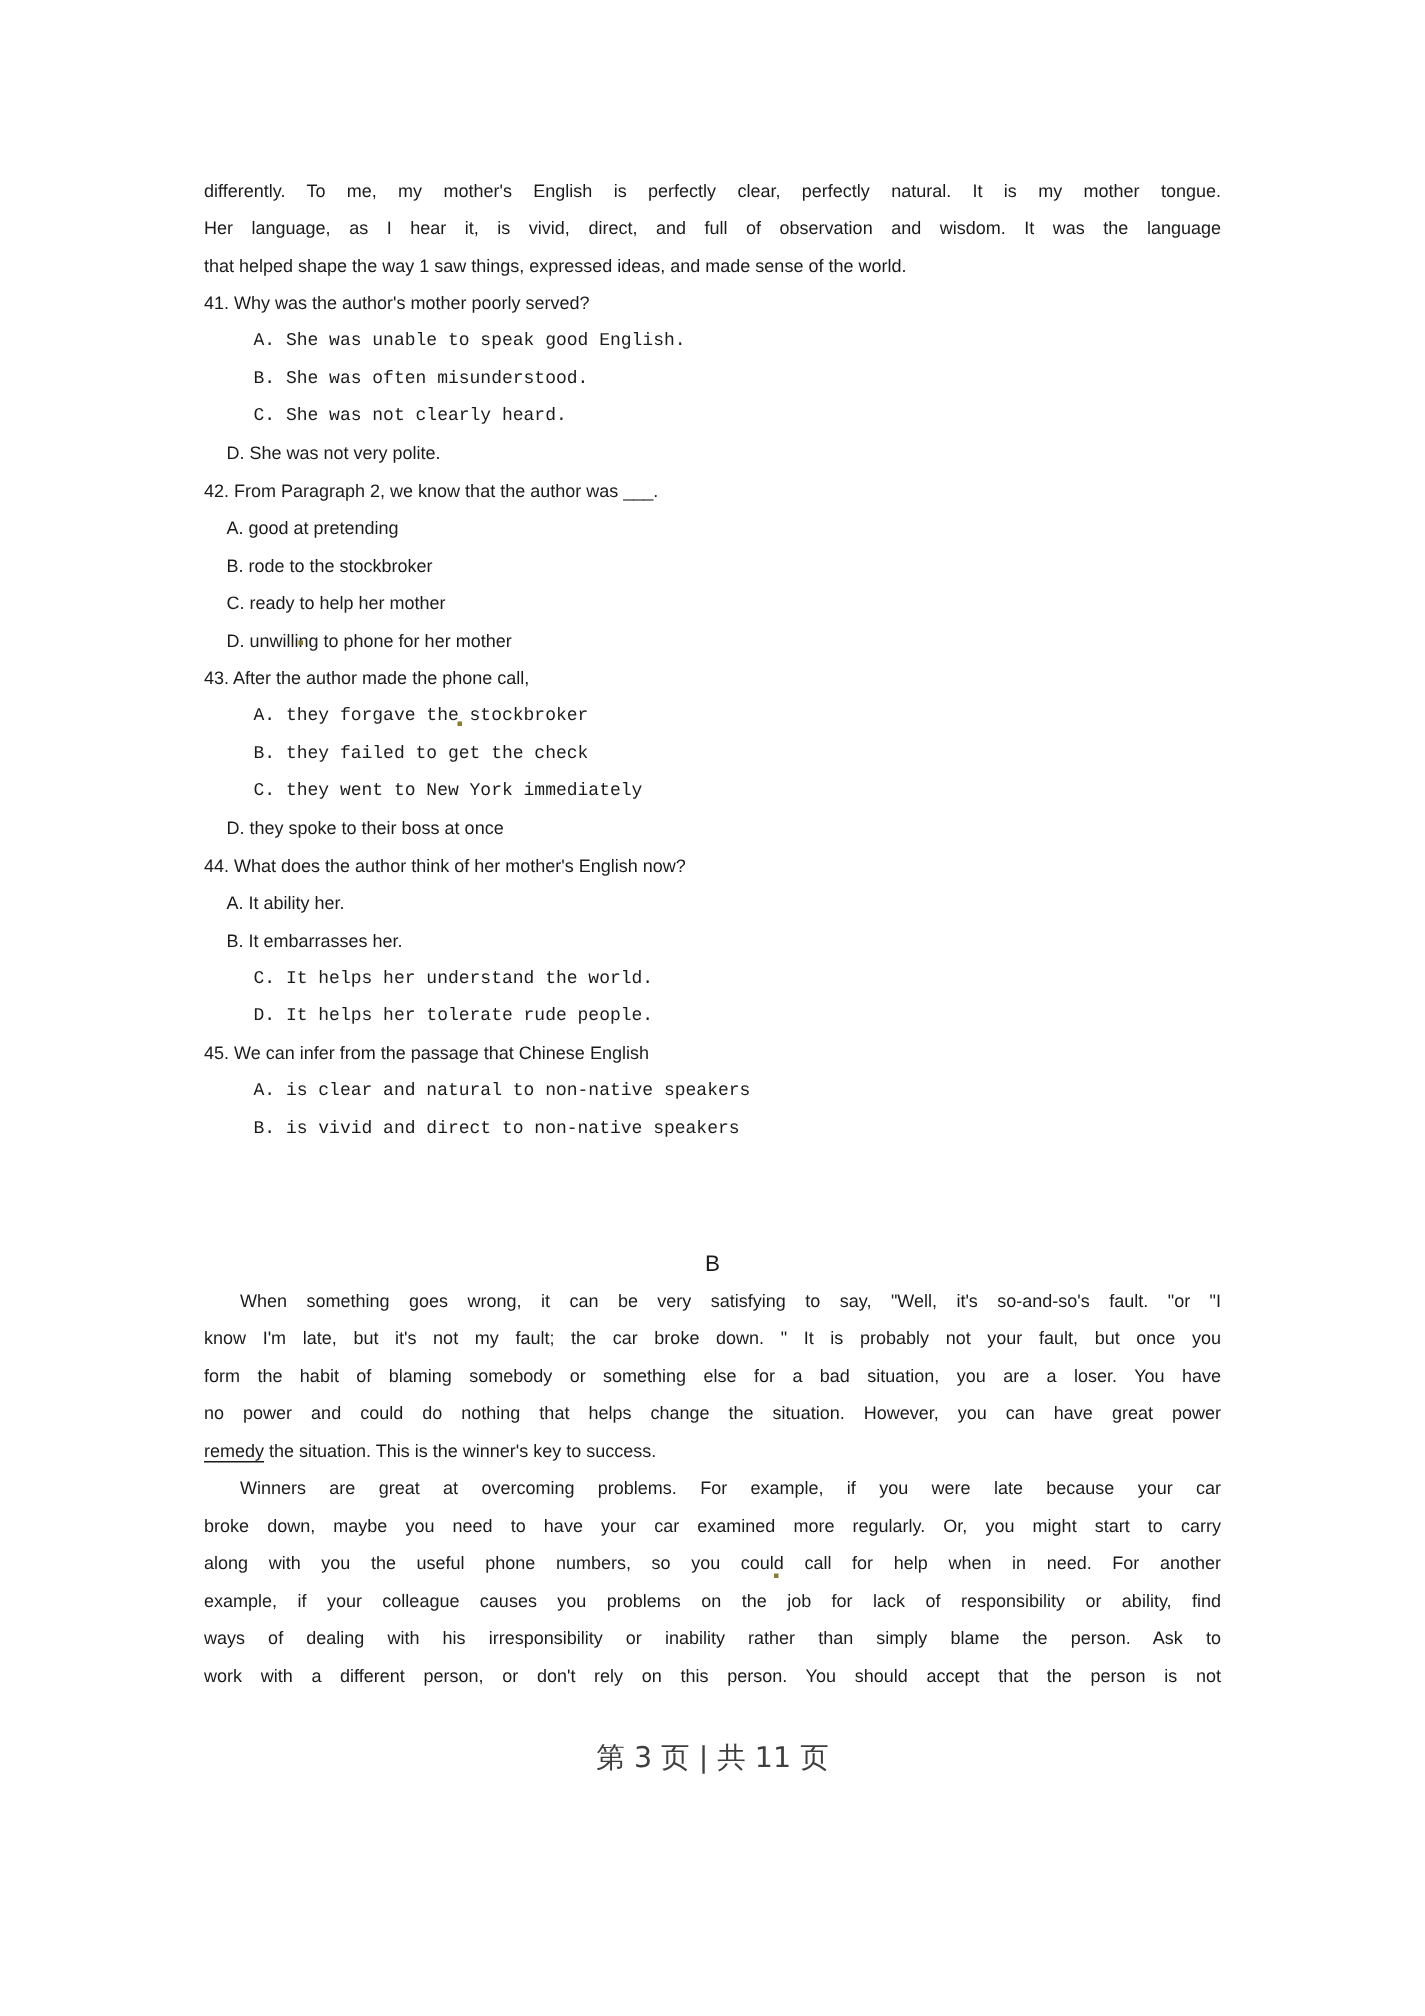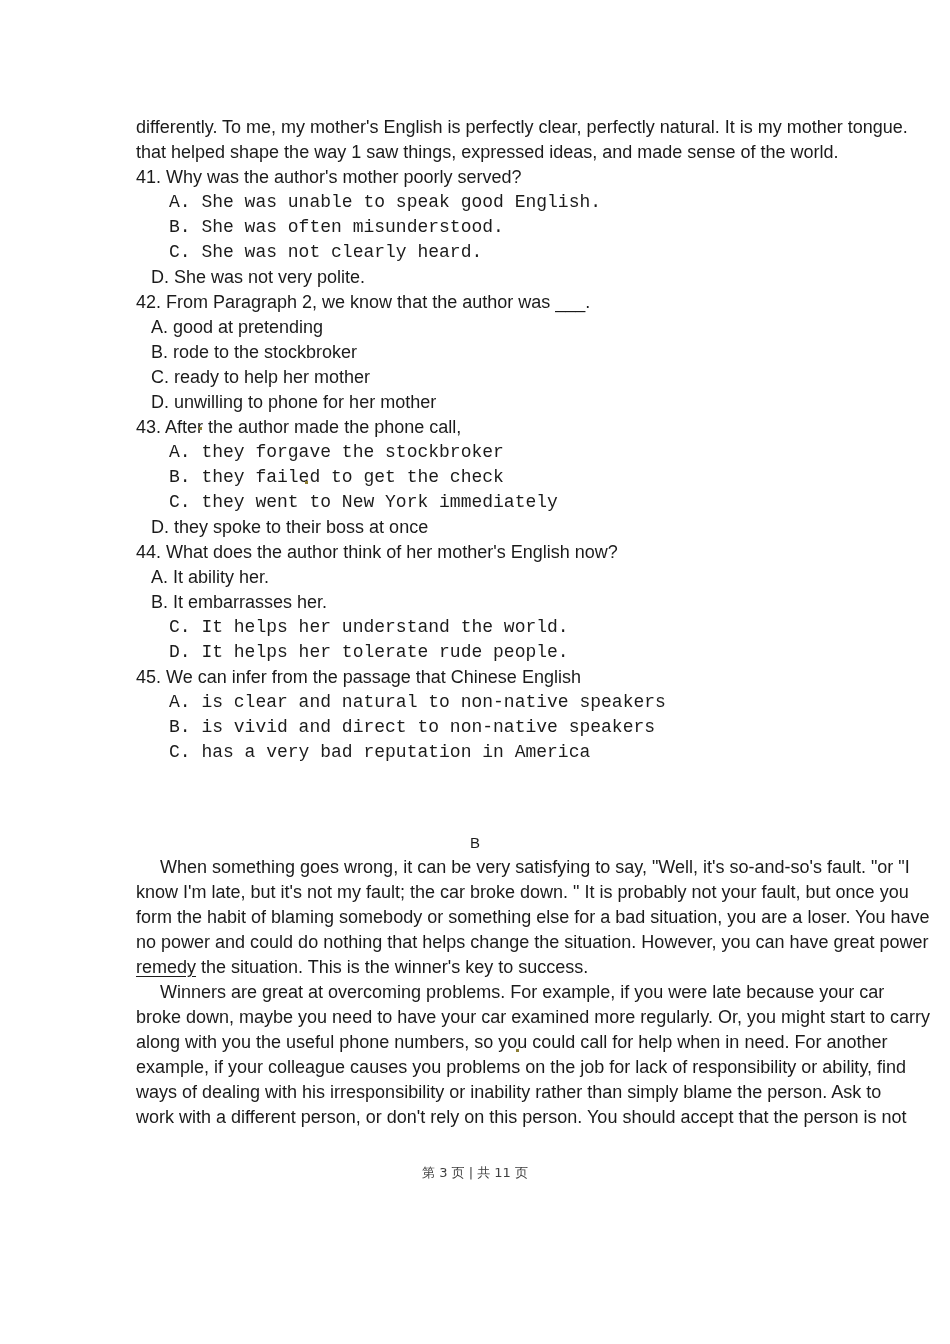--- a/index.html
+++ b/index.html
@@ -14,21 +14,21 @@
   }
   .content {
     position: absolute;
     left: 136px;
     top: 115px;
     width: 678px;
   }
   .ln {
     height: 25px;
     line-height: 25px;
-    font-size: 18px;
+    font-size: 12px;
   }
   
   .j {
     text-align: justify;
     text-align-last: justify;
     white-space: nowrap;
   }
   
   .l { white-space: nowrap; }
   .indent { text-indent: 24px; }
@@ -40,38 +40,39 @@
     line-height: 25px;
     text-align: center;
     font-size: 15px;
   }
   .u { text-decoration: underline; text-underline-offset: 3px; }
   .footer {
     margin-top: 30px;
     height: 25px;
     line-height: 25px;
     text-align: center;
-    font-size: 13px;
+    font-size: 19px;
     color: #3f3f3f;
     font-family: "DejaVu Sans", sans-serif;
   }
   .artifact {
     position: absolute;
     width: 3px;
     height: 3px;
     background: #8c7c33;
   }
 </style>
 </head>
 <body>
 
 <div class="page">
   <div class="content">
 
     <div class="ln j">differently. To me, my mother's English is perfectly clear, perfectly natural. It is my mother tongue.</div>
+    <div class="ln j">Her language, as I hear it, is vivid, direct, and full of observation and wisdom. It was the language</div>
     <div class="ln l">that helped shape the way 1 saw things, expressed ideas, and made sense of the world.</div>
 
     <div class="ln l">41. Why was the author's mother poorly served?</div>
     <div class="ln l opt-deep">A. She was unable to speak good English.</div>
     <div class="ln l opt-deep">B. She was often misunderstood.</div>
     <div class="ln l opt-deep">C. She was not clearly heard.</div>
     <div class="ln l opt-shallow">D. She was not very polite.</div>
 
     <div class="ln l">42. From Paragraph 2, we know that the author was ___.</div>
     <div class="ln l opt-shallow">A. good at pretending</div>
@@ -87,21 +88,20 @@
 
     <div class="ln l">44. What does the author think of her mother's English now?</div>
     <div class="ln l opt-shallow">A. It ability her.</div>
     <div class="ln l opt-shallow">B. It embarrasses her.</div>
     <div class="ln l opt-deep">C. It helps her understand the world.</div>
     <div class="ln l opt-deep">D. It helps her tolerate rude people.</div>
 
     <div class="ln l">45. We can infer from the passage that Chinese English</div>
     <div class="ln l opt-deep">A. is clear and natural to non-native speakers</div>
     <div class="ln l opt-deep">B. is vivid and direct to non-native speakers</div>
-    <div class="ln l opt-deep">C. has a very bad reputation in America</div>
 
     <div class="section-heading">B</div>
 
     <div class="ln j indent">When something goes wrong, it can be very satisfying to say, "Well, it's so-and-so's fault. "or "I</div>
     <div class="ln j">know I'm late, but it's not my fault; the car broke down. " It is probably not your fault, but once you</div>
     <div class="ln j">form the habit of blaming somebody or something else for a bad situation, you are a loser. You have</div>
     <div class="ln j">no power and could do nothing that helps change the situation. However, you can have great power</div>
     <div class="ln l"><span class="u">remedy</span><span> the situation. This is the winner's key to success.</span></div>
 
     <div class="ln j indent">Winners are great at overcoming problems. For example, if you were late because your car</div>

